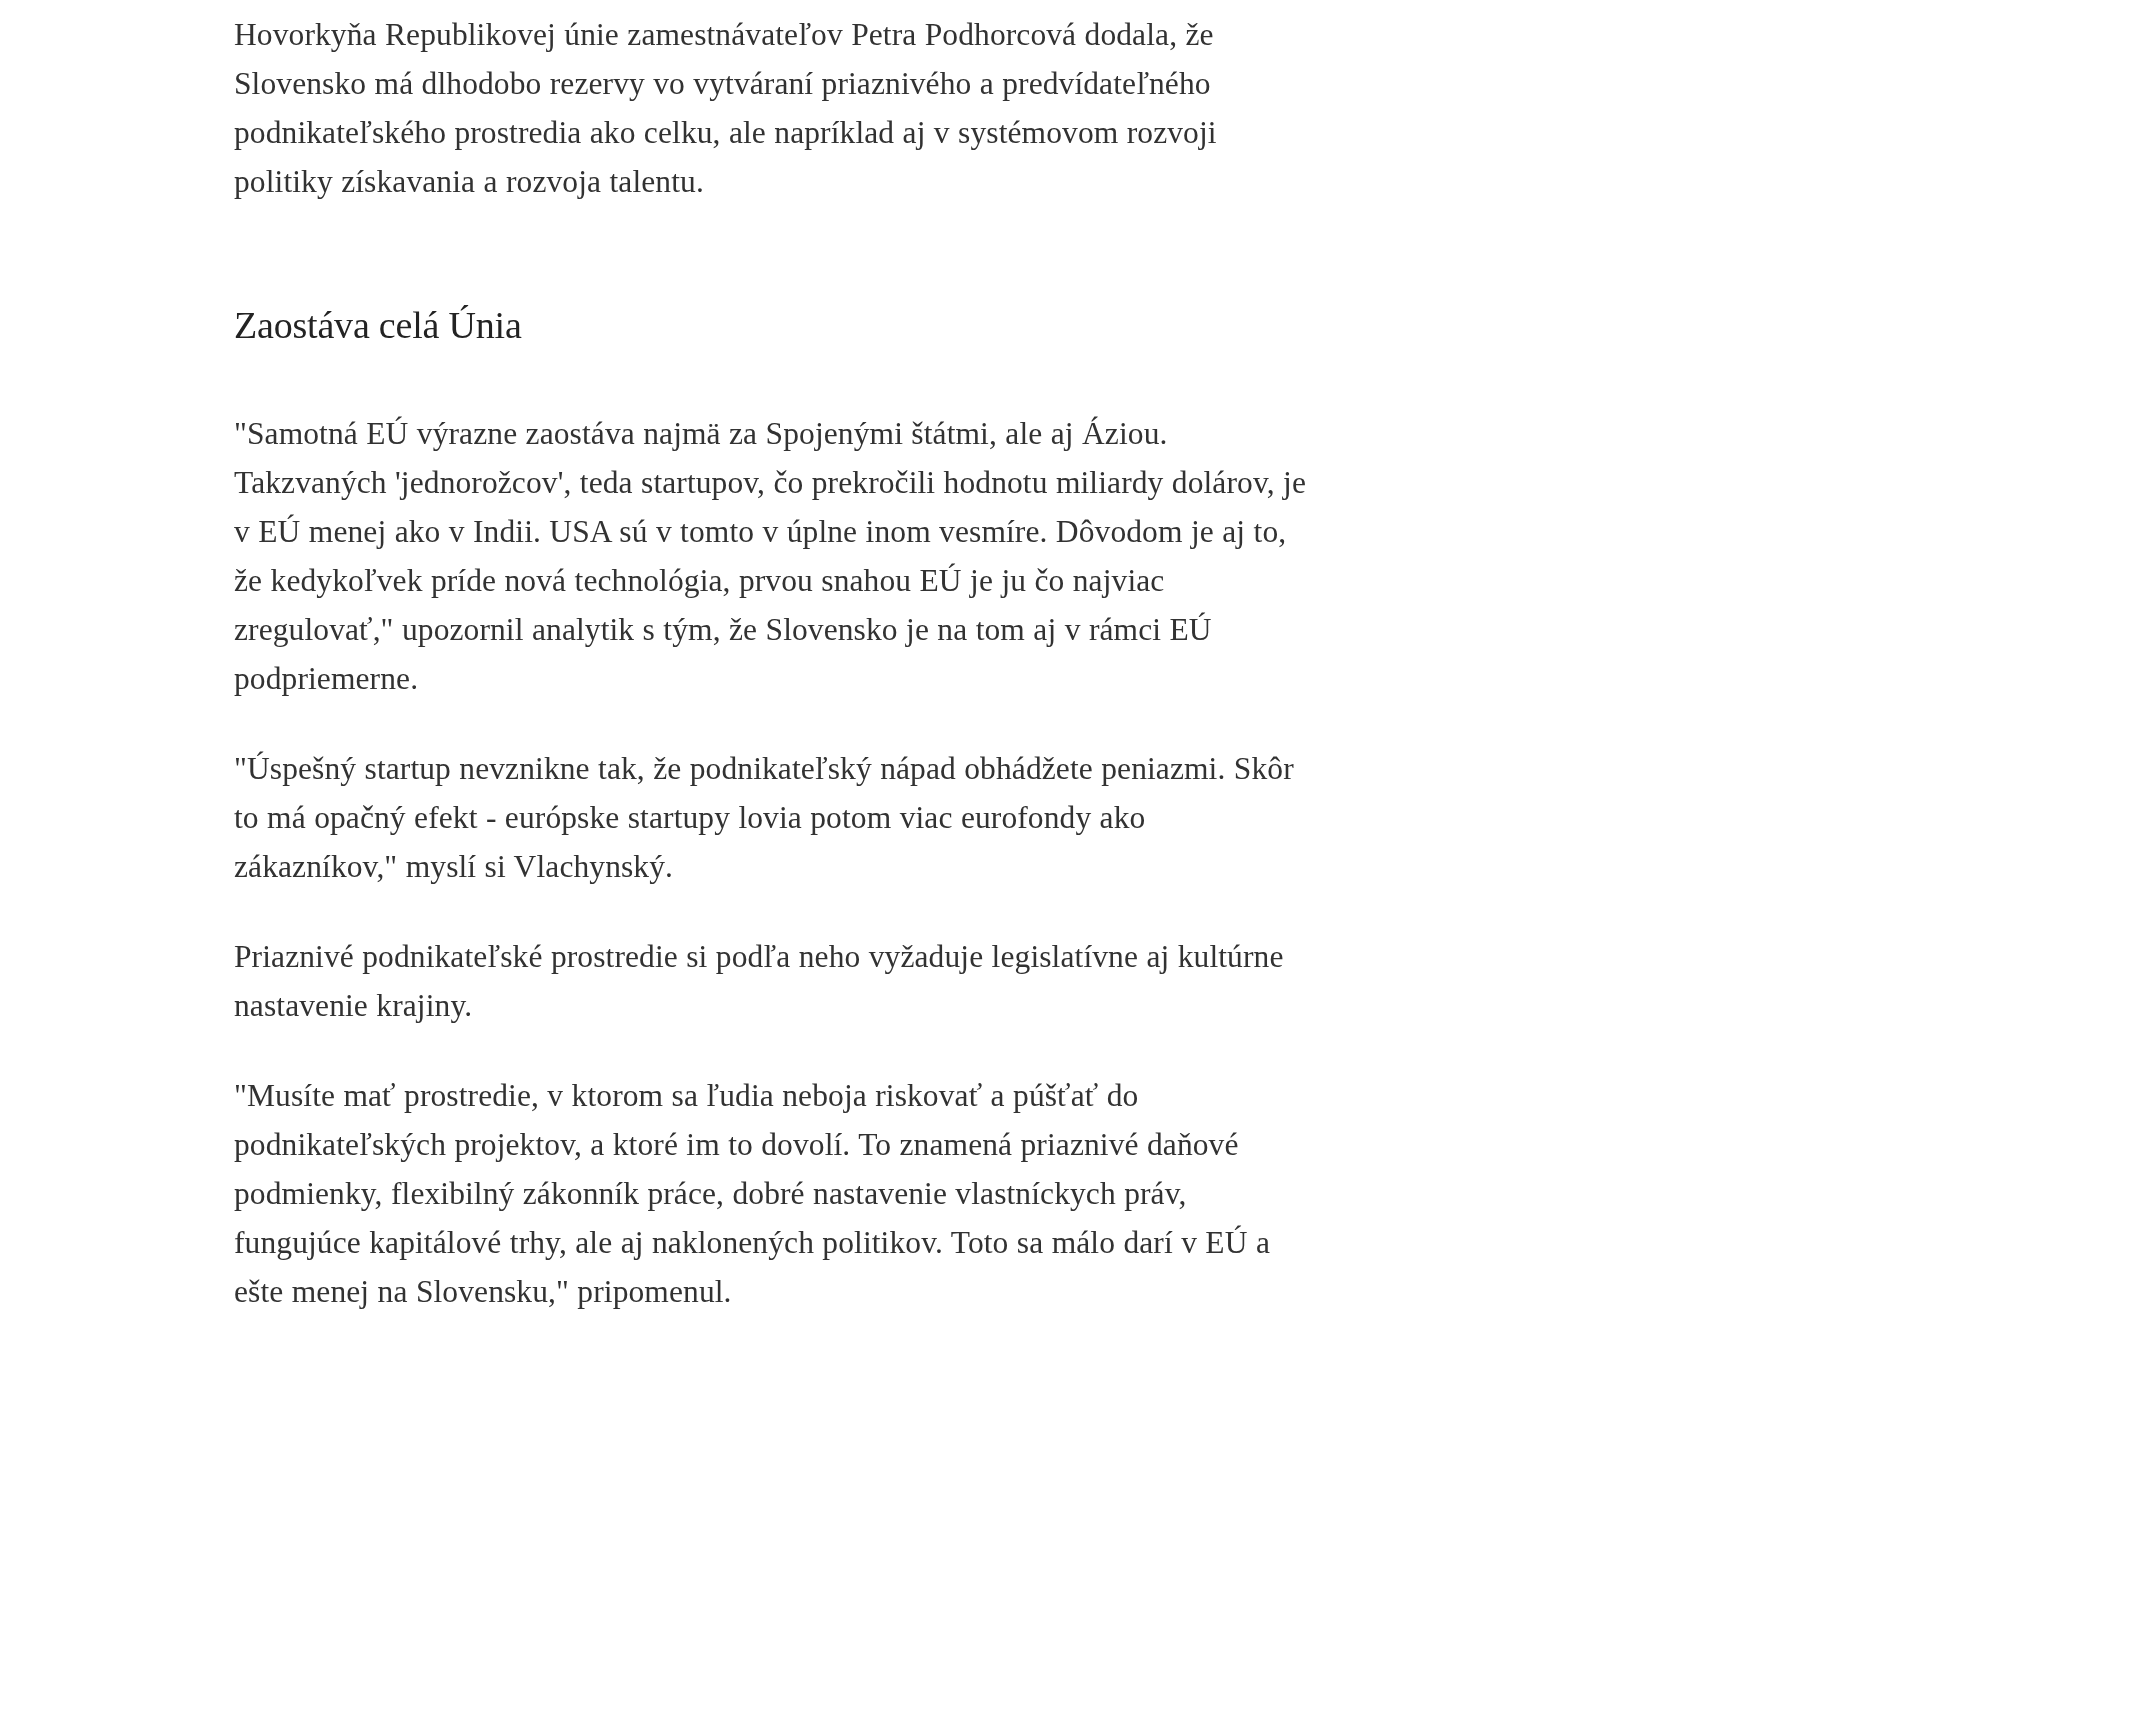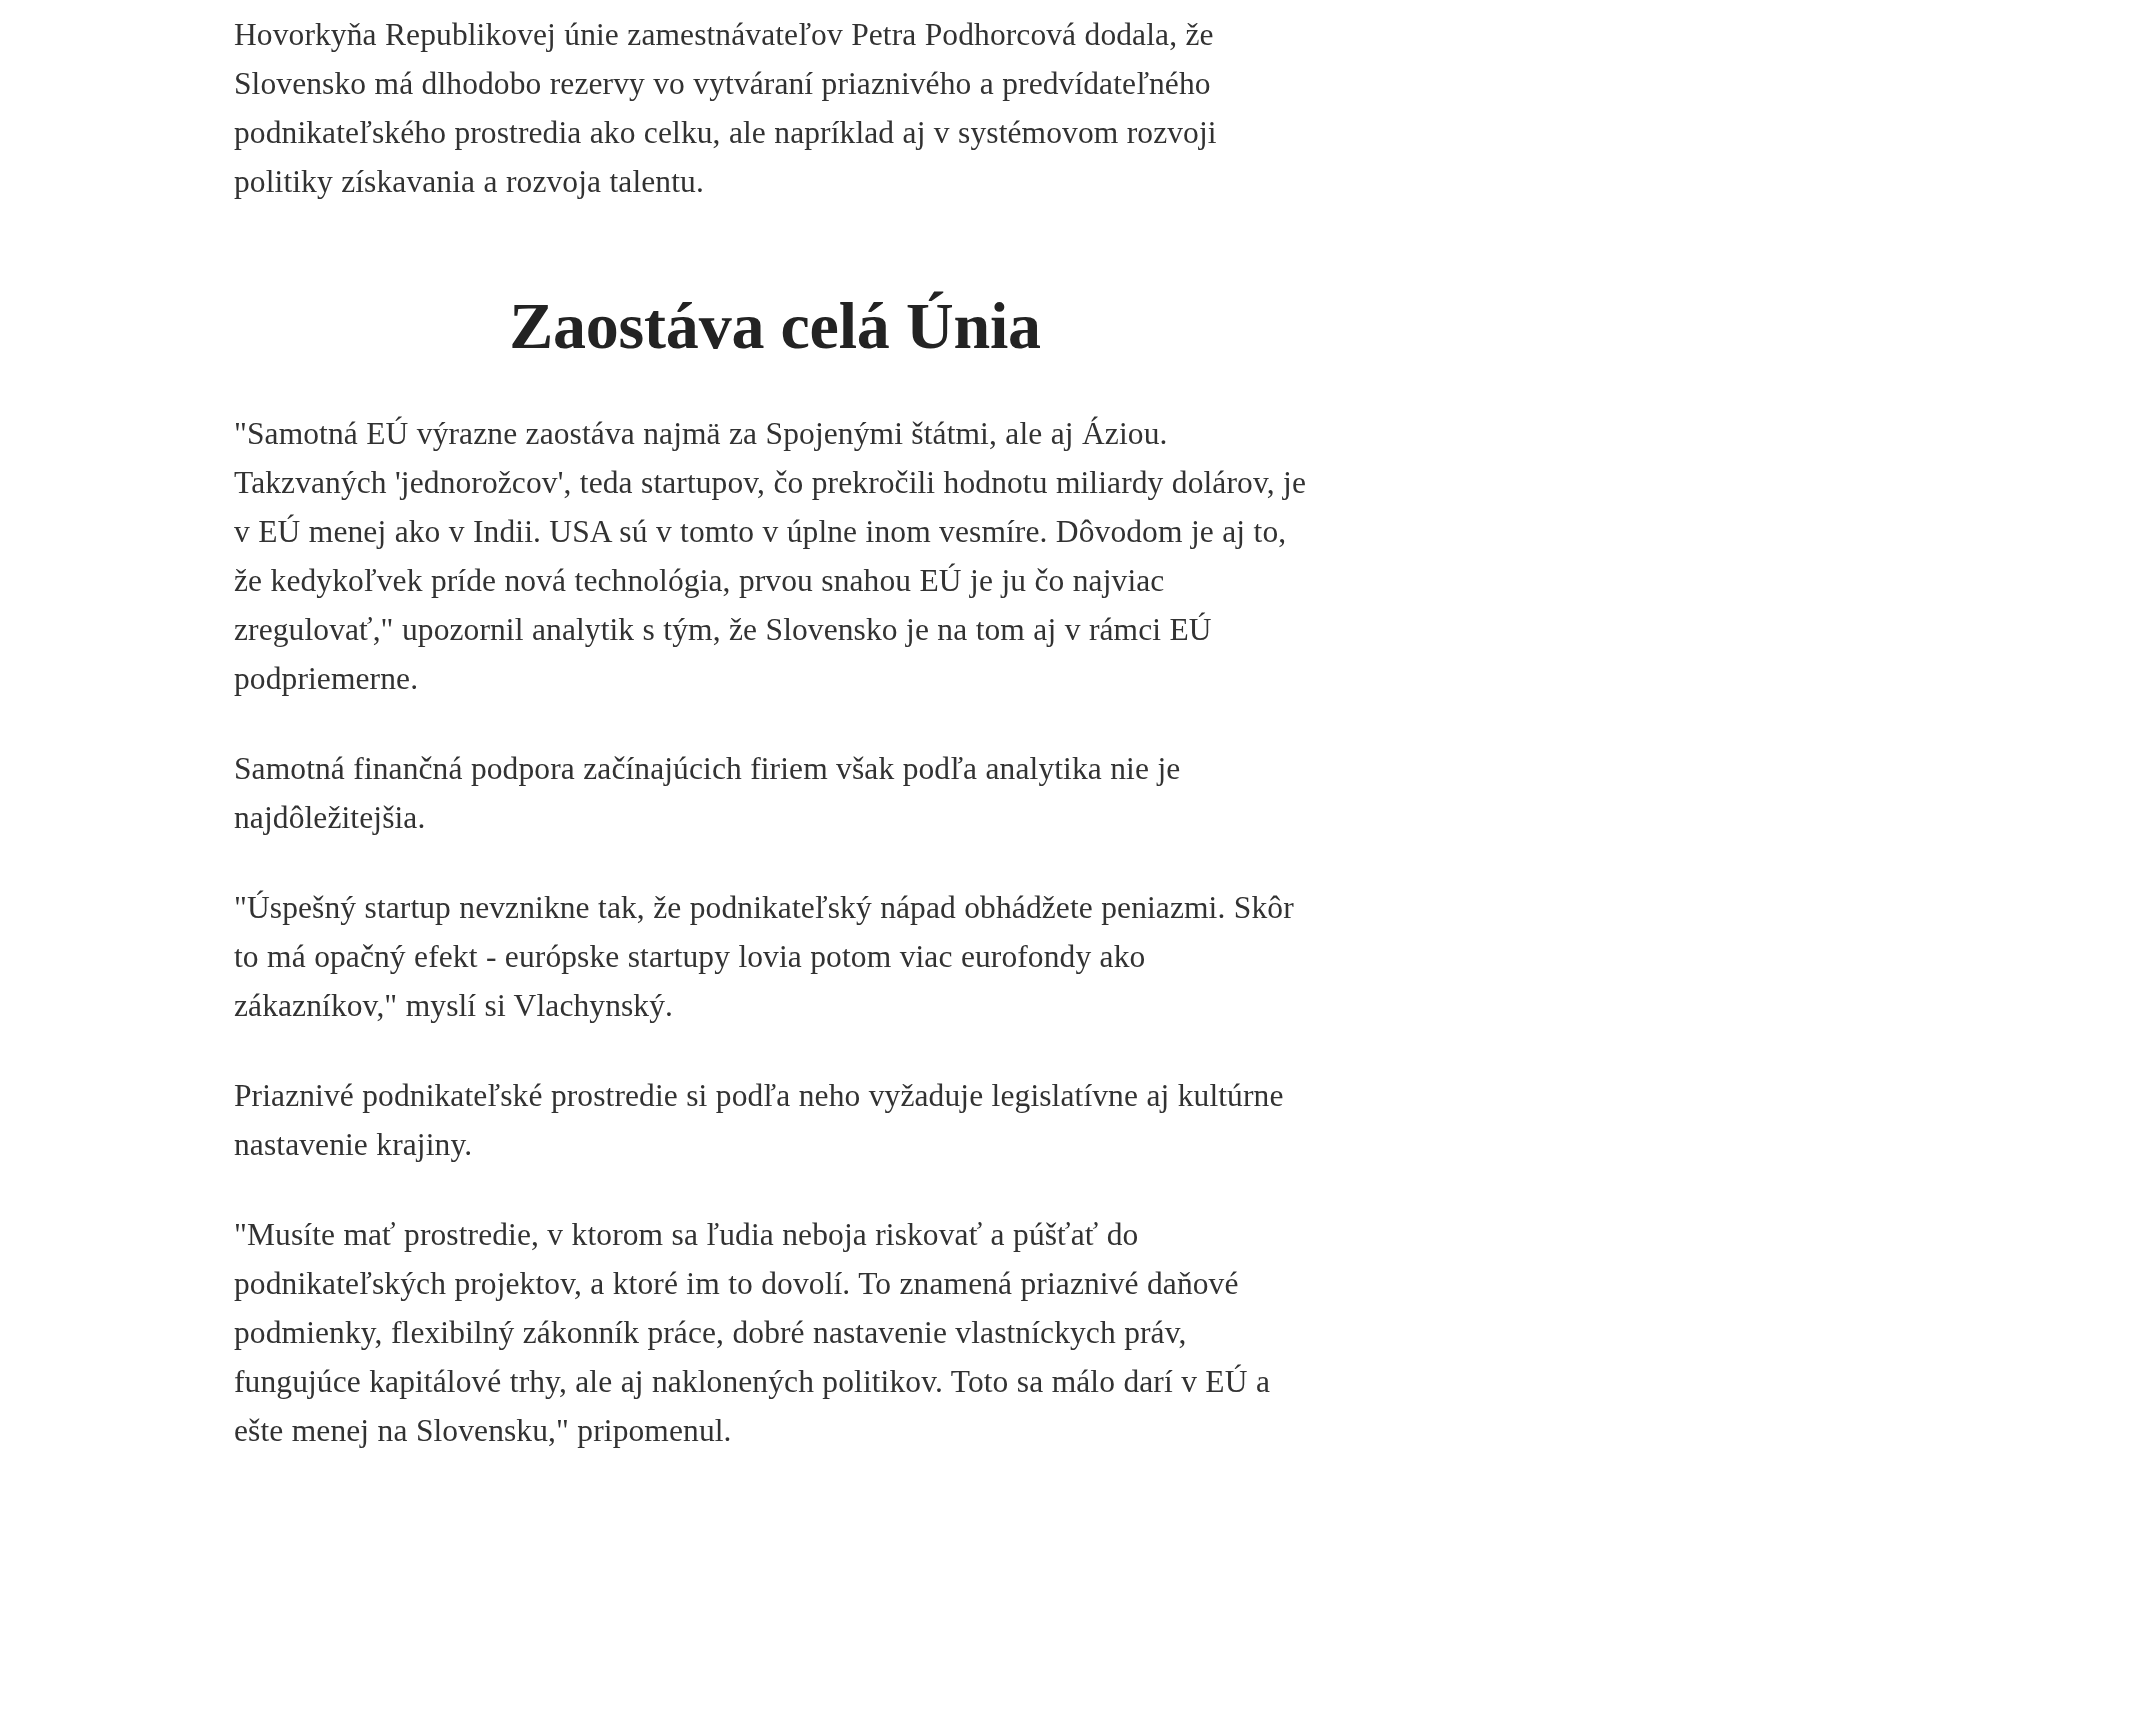--- a/index.html
+++ b/index.html
@@ -35,47 +35,45 @@
     line-height: 49px;
     color: #323232;
     margin: 0 0 41px 0;
     letter-spacing: 0.1px;
     word-spacing: 0.4px;
     text-align: left;
     font-weight: 400;
   }
 
   .section-heading {
-    font-size: 66px;
+    font-size: 38px;
     line-height: 61px;
-    font-weight: 700;
+    font-weight: 400;
     color: #232323;
     margin: 89px 0 53px 0;
     letter-spacing: -0.2px;
-    text-align: center;
   }
 
   .para.last {
     margin-bottom: 0;
   }
 </style>
 </head>
 <body>
 
 <div id="article">
   <div class="content-column">
 
     <p class="para">Hovorkyňa Republikovej únie zamestnávateľov Petra Podhorcová dodala, že Slovensko má dlhodobo rezervy vo vytváraní priaznivého a predvídateľného podnikateľského prostredia ako celku, ale napríklad aj v systémovom rozvoji politiky získavania a rozvoja talentu.</p>
 
     <h2 class="section-heading">Zaostáva celá Únia</h2>
 
 
     <p class="para">"Samotná EÚ výrazne zaostáva najmä za Spojenými štátmi, ale aj Áziou. Takzvaných 'jednorožcov', teda startupov, čo prekročili hodnotu miliardy dolárov, je v EÚ menej ako v Indii. USA sú v tomto v úplne inom vesmíre. Dôvodom je aj to, že kedykoľvek príde nová technológia, prvou snahou EÚ je ju čo najviac zregulovať," upozornil analytik s tým, že Slovensko je na tom aj v rámci EÚ podpriemerne.</p>
 
-    <p class="para">Samotná finančná podpora začínajúcich firiem však podľa analytika nie je najdôležitejšia.</p>
 
     <p class="para">"Úspešný startup nevznikne tak, že podnikateľský nápad obhádžete peniazmi. Skôr to má opačný efekt - európske startupy lovia potom viac eurofondy ako zákazníkov," myslí si Vlachynský.</p>
 
     <p class="para">Priaznivé podnikateľské prostredie si podľa neho vyžaduje legislatívne aj kultúrne nastavenie krajiny.</p>
 
     <p class="para last">"Musíte mať prostredie, v ktorom sa ľudia neboja riskovať a púšťať do podnikateľských projektov, a ktoré im to dovolí. To znamená priaznivé daňové podmienky, flexibilný zákonník práce, dobré nastavenie vlastníckych práv, fungujúce kapitálové trhy, ale aj naklonených politikov. Toto sa málo darí v EÚ a ešte menej na Slovensku," pripomenul.</p>
 
   </div>
 </div>
 

